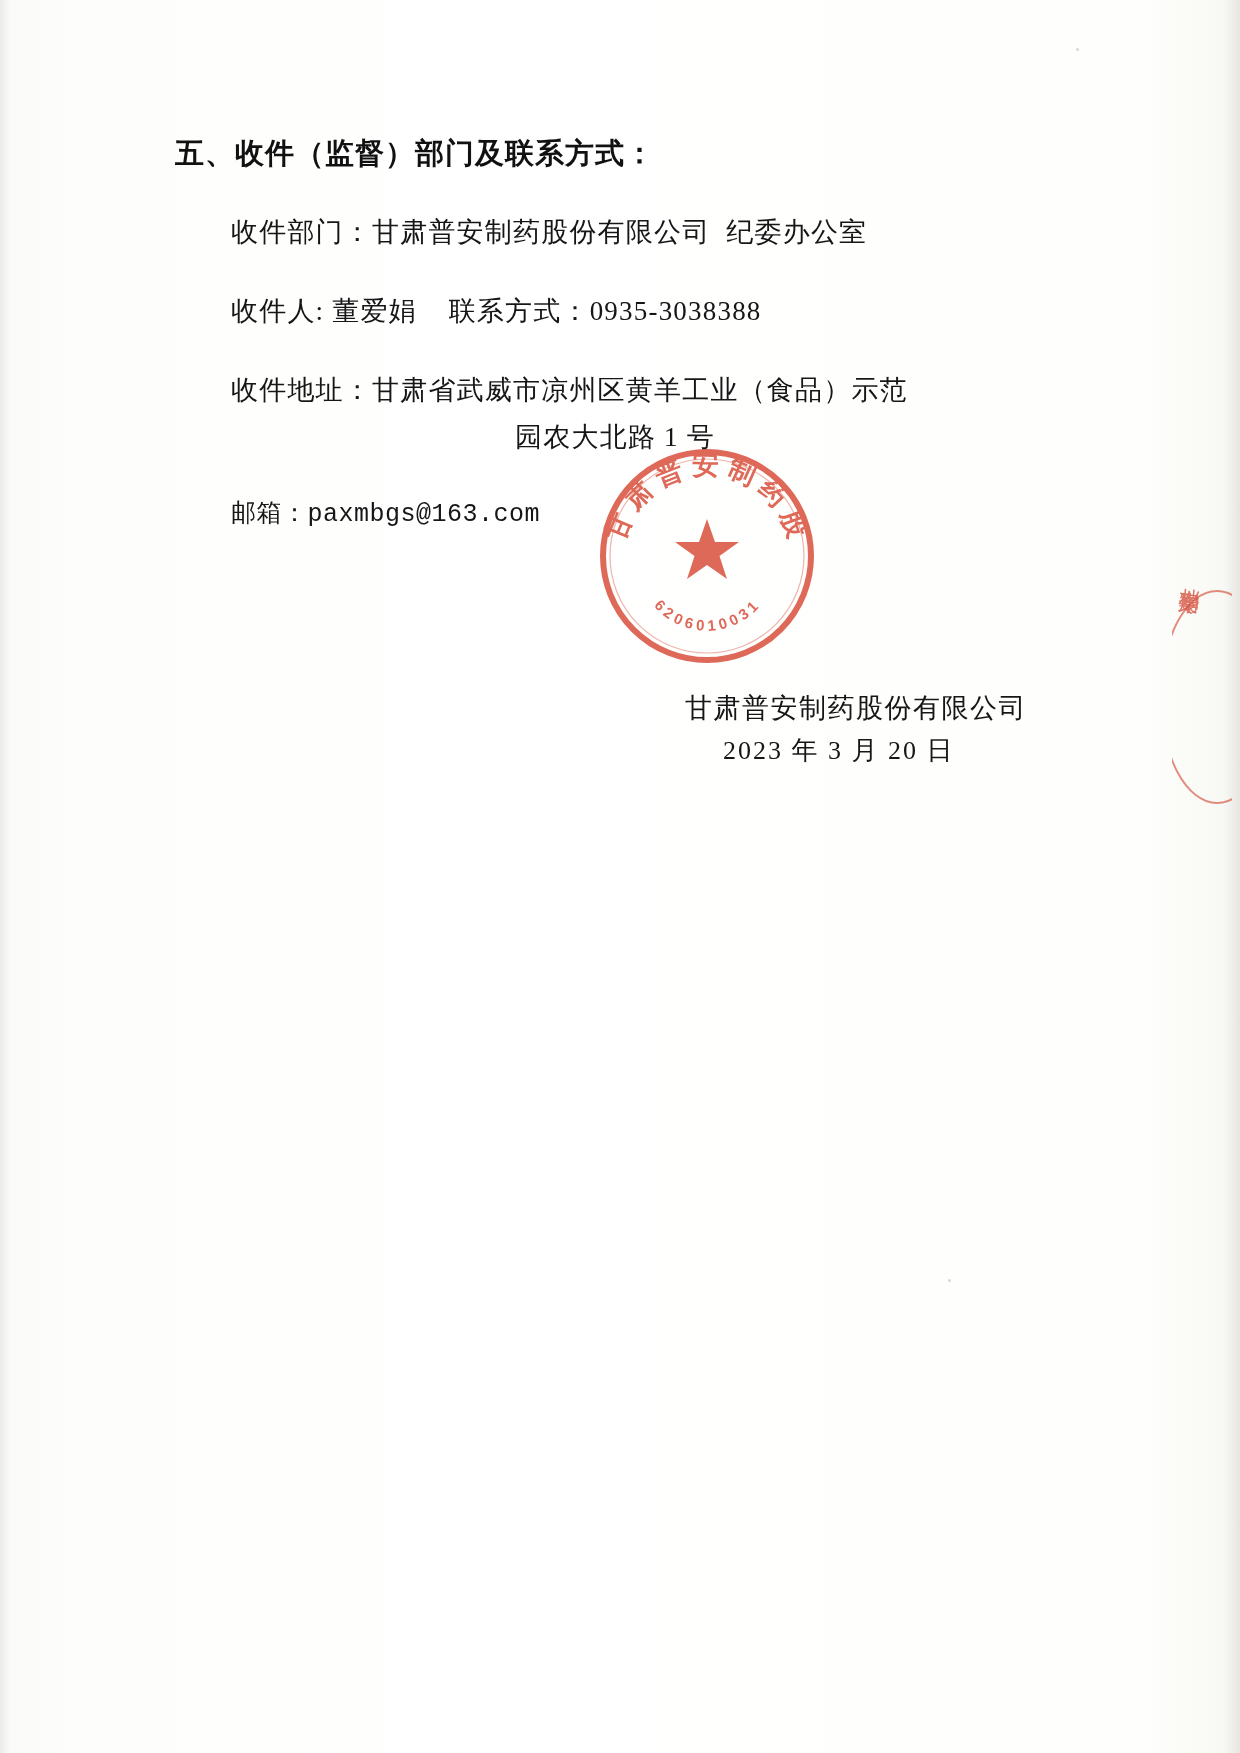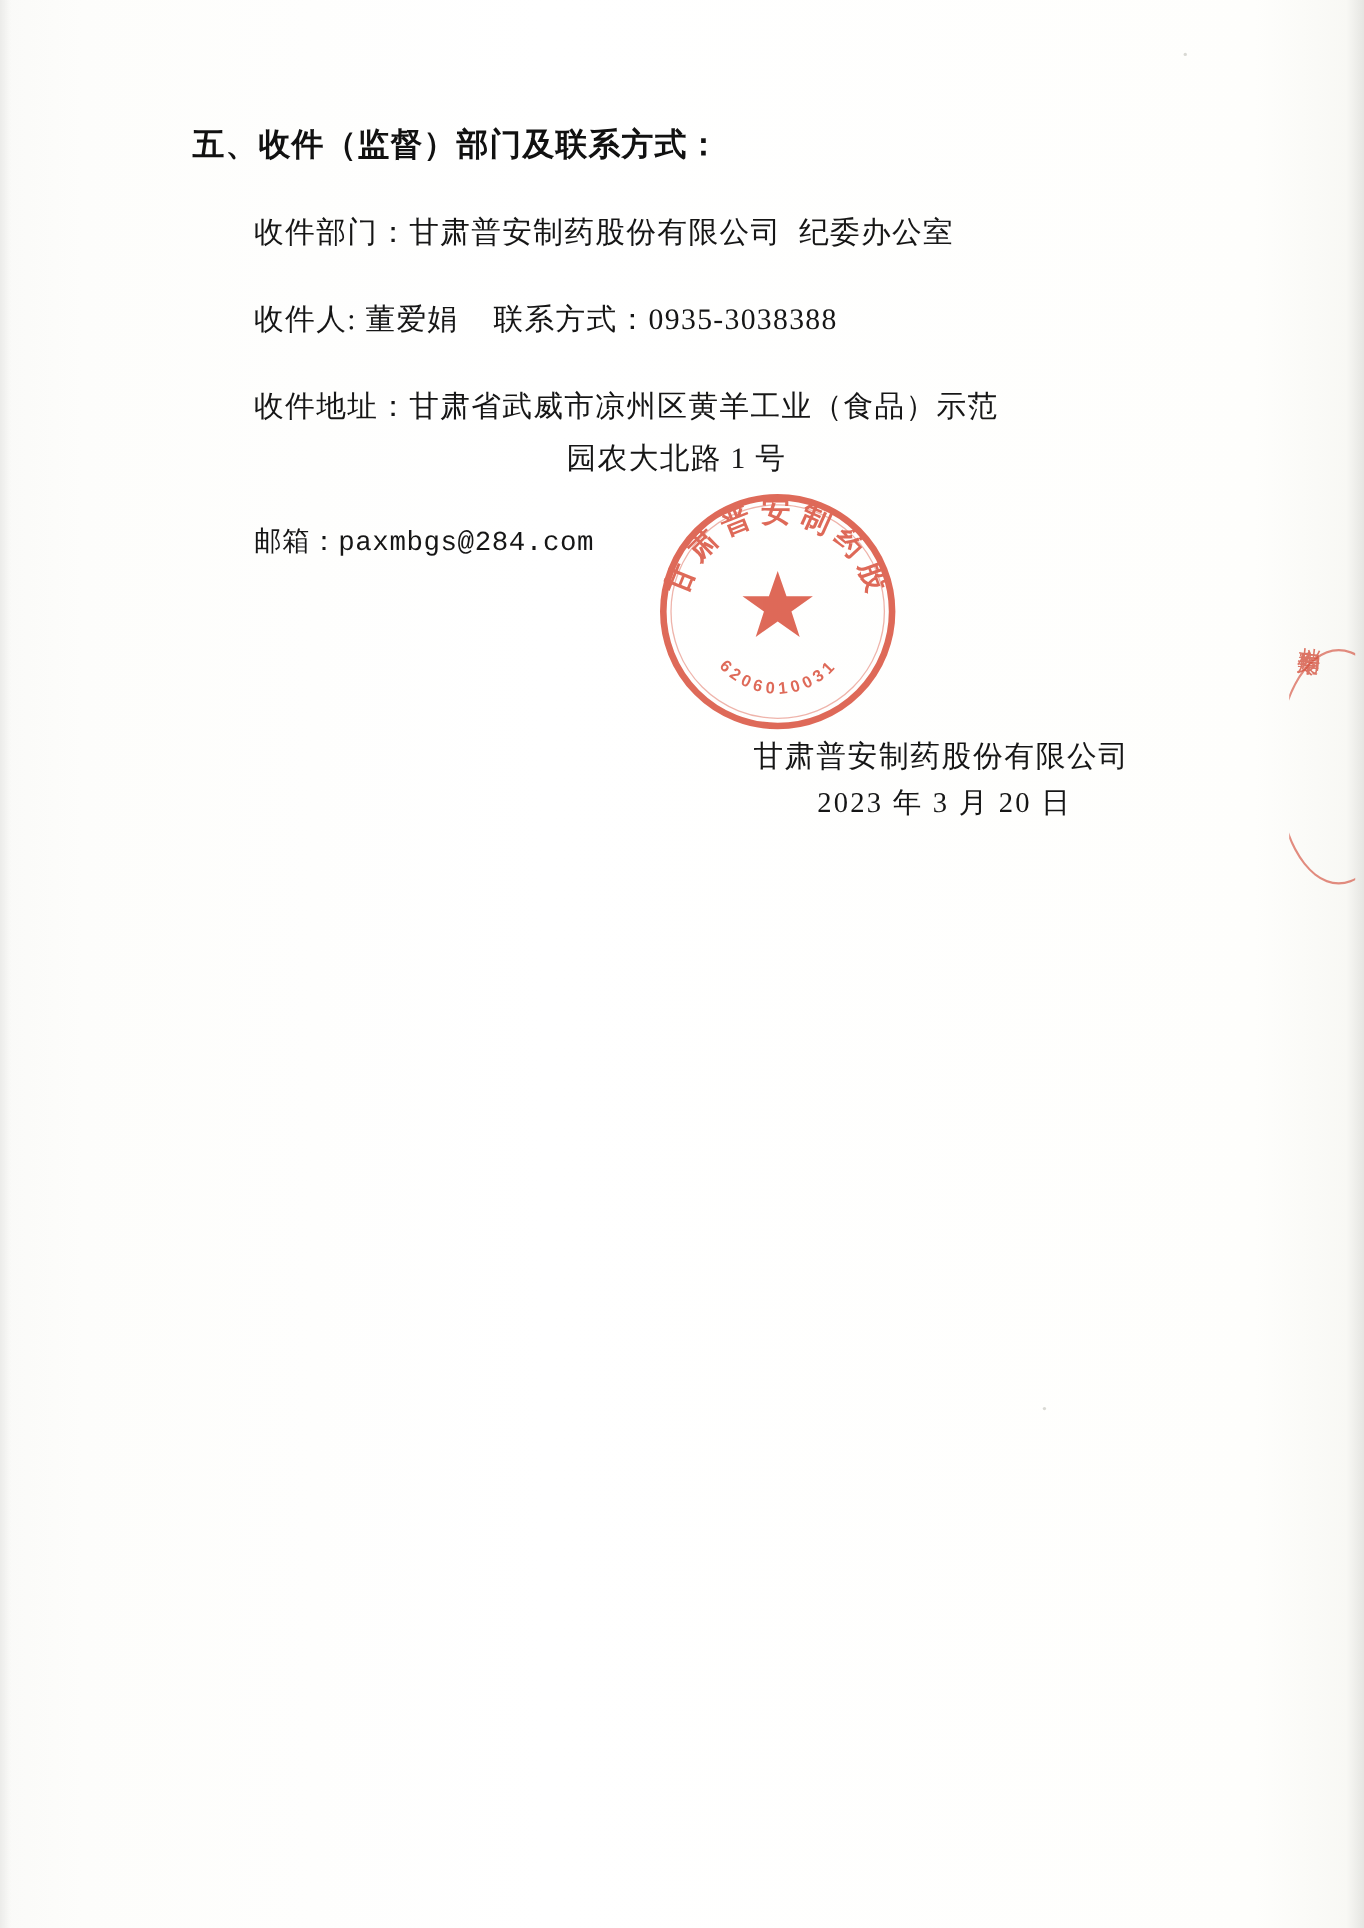--- a/index.html
+++ b/index.html
@@ -33,21 +33,21 @@
   }
   .edge-shadow-right {
     position: absolute;
     right: 0; top: 0; bottom: 0; width: 16px;
     background: linear-gradient(270deg, rgba(0,0,0,0.07), rgba(0,0,0,0));
     pointer-events: none;
   }
   .content {
     position: absolute;
     left: 175px;
-    top: 111px;
+    top: 132px;
     width: 880px;
   }
   .heading {
     font-family: "Liberation Sans", "DejaVu Sans", sans-serif;
     font-weight: 700;
     font-size: 29px;
     letter-spacing: 1px;
     line-height: 1.5;
     margin: 0 0 18px 0;
     color: #111;
@@ -83,21 +83,21 @@
   .sign-company {
     font-size: 27px;
     letter-spacing: 1.5px;
     line-height: 1.6;
     color: #161616;
   }
   .sign-date {
     font-size: 26px;
     letter-spacing: 2px;
     line-height: 1.6;
-    margin-left: 58px;
+    margin-left: 38px;
     color: #161616;
     font-family: "Liberation Serif", serif;
   }
   
   .seal {
     position: absolute;
     left: 592px;
     top: 441px;
     width: 230px;
     height: 230px;
@@ -161,21 +161,21 @@
   <div class="speck" style="left:948px; top:1279px;"></div>
   <div class="speck" style="left:1076px; top:48px;"></div>
 
   <div class="content">
     <h2 class="heading">五、收件（监督）部门及联系方式：</h2>
 
     <p class="body-line indent">收件部门：甘肃普安制药股份有限公司  纪委办公室</p>
     <p class="body-line indent">收件人: 董爱娟    联系方式：0935-3038388</p>
     <p class="body-line indent">收件地址：甘肃省武威市凉州区黄羊工业（食品）示范</p>
     <p class="body-line no-indent">园农大北路 1 号</p>
-    <p class="body-line indent mono">邮箱：paxmbgs@284.com</p>
+    <p class="body-line indent mono">邮箱：paxmbgs@163.com</p>
 
     <div class="sign-block">
       <div class="sign-company">甘肃普安制药股份有限公司</div>
       <div class="sign-date">2023 年 3 月 20 日</div>
     </div>
   </div>
 
   <div class="seal">
     <svg width="230" height="230" viewBox="0 0 230 230" xmlns="http://www.w3.org/2000/svg">
       <defs>

